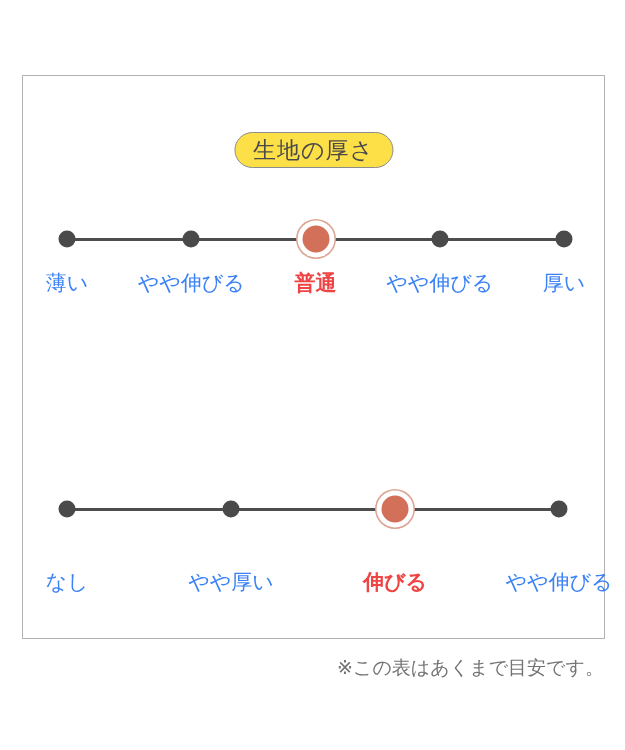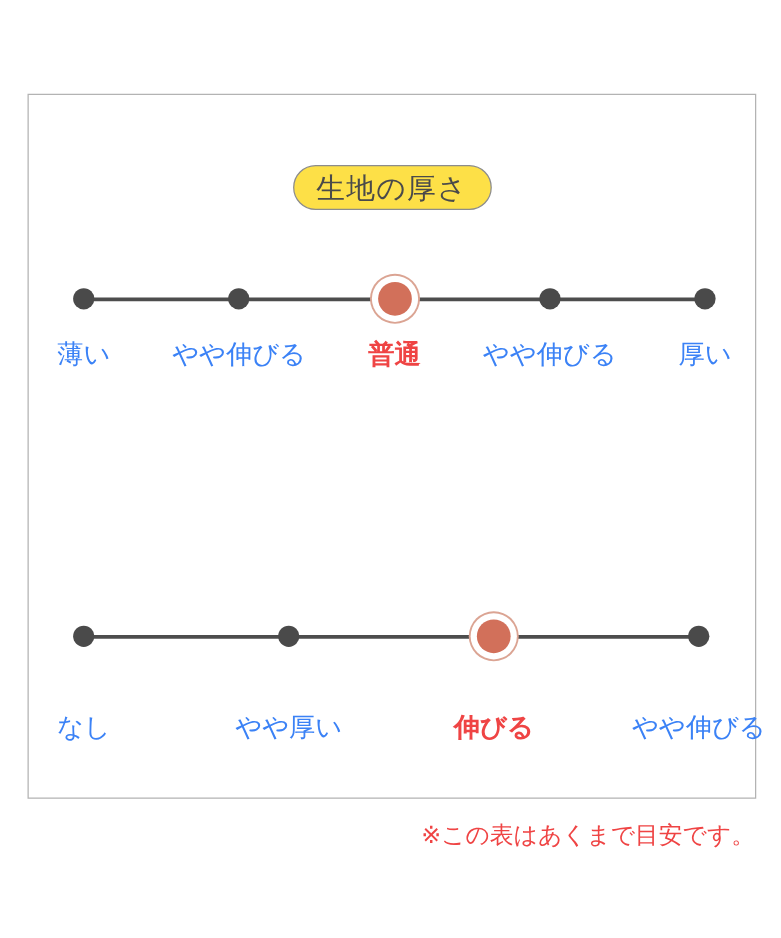--- a/index.html
+++ b/index.html
@@ -94,21 +94,21 @@
   .track-2 .pt-label { top: 33px; margin-top: 26px; }
   .stop.selected .pt-label {
     font-weight: bold;
     color: #ef4444;
   }
   .footnote {
     position: absolute;
     top: 655px;
     right: 21px;
     font-size: 19px;
-    color: #ef4444;
+    color: #737373;
     white-space: nowrap;
   }
 </style>
 </head>
 <body>
 
 <div class="canvas">
   <div class="chart-box">
 
     <div class="pill pill-1">

